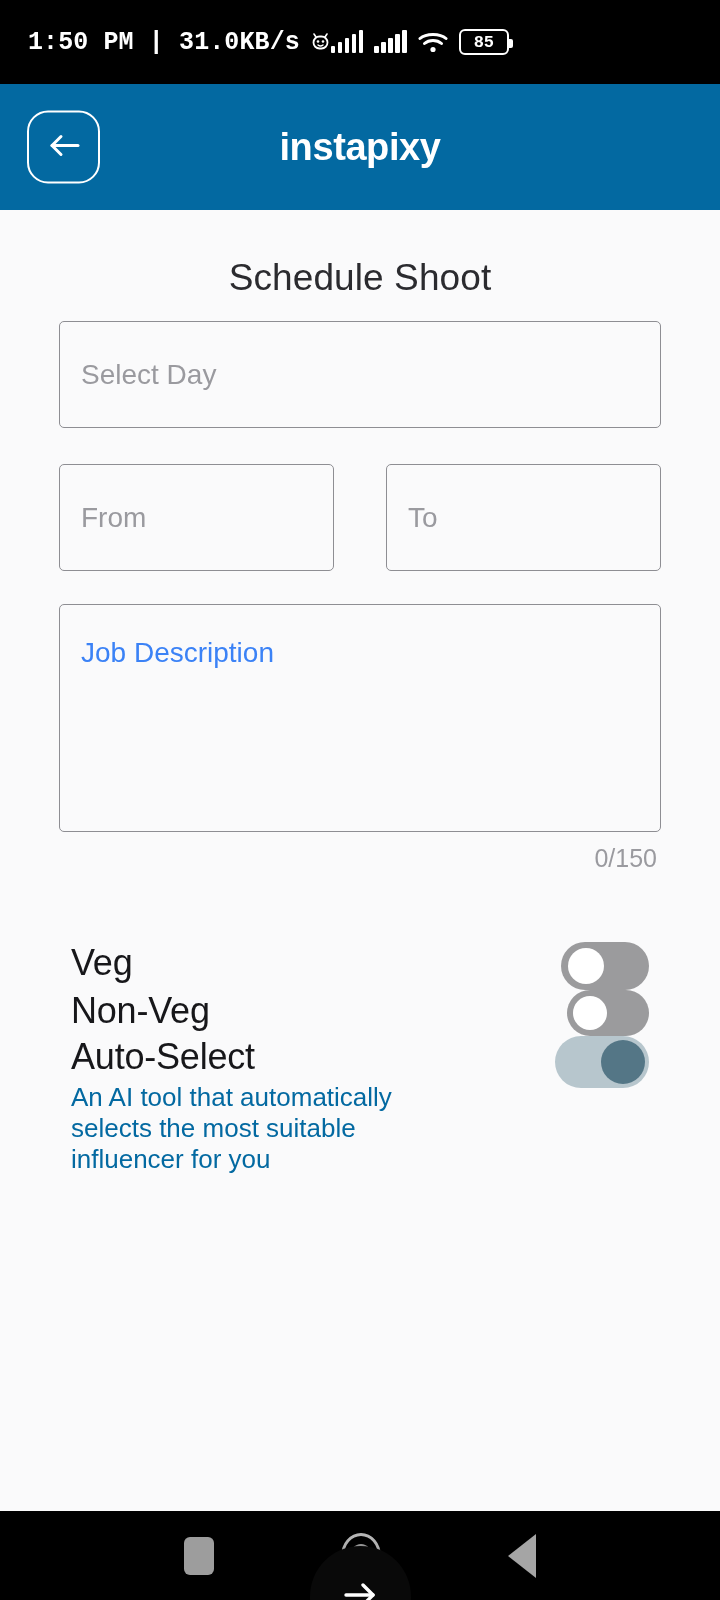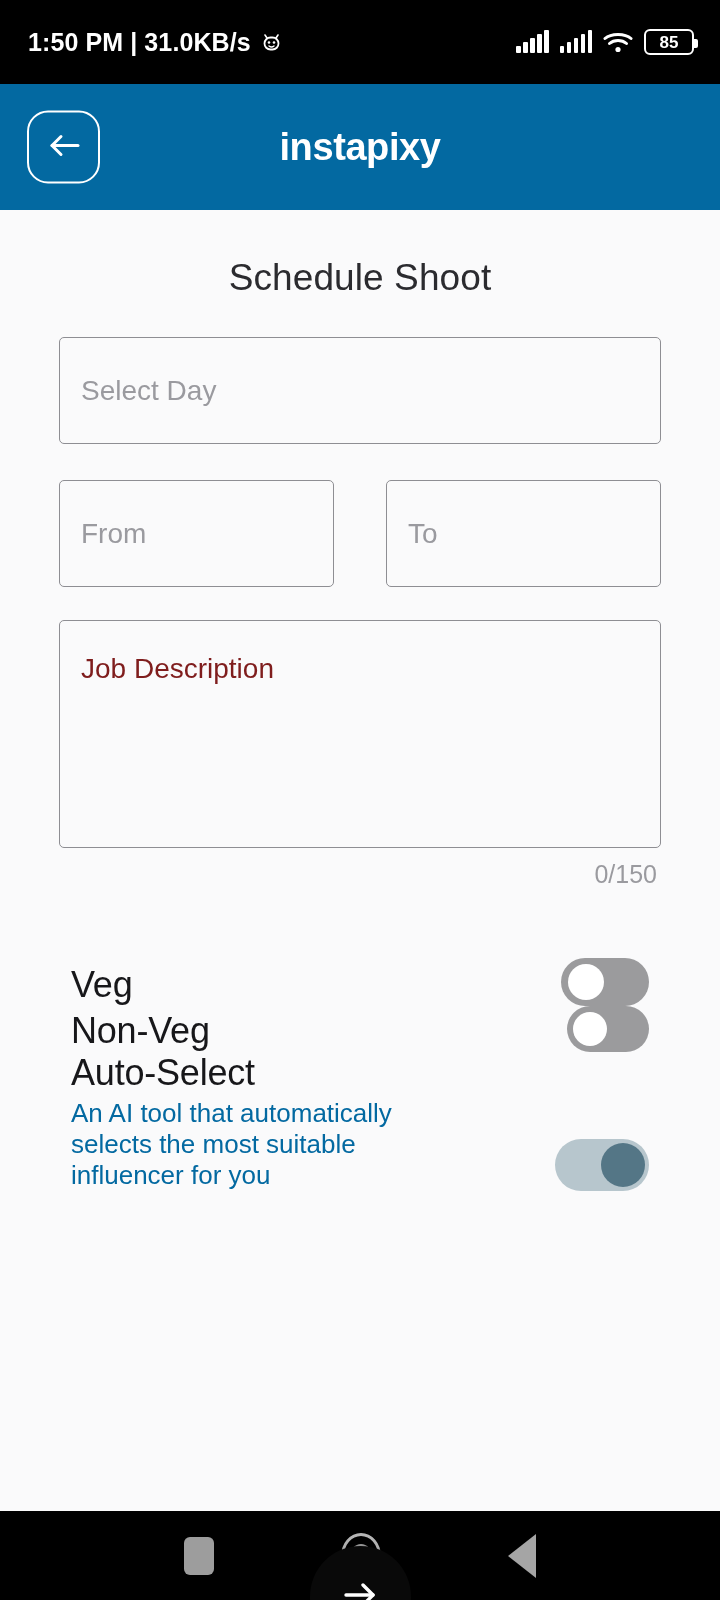--- a/index.html
+++ b/index.html
@@ -12,23 +12,24 @@
   #screen {
     position: relative;
     width: 720px; height: 1600px;
     background: #fafafb;
     display: flex; flex-direction: column;
   }
 
   
   .statusbar {
     height: 84px; background: #000; color: #fff;
-    display: flex; align-items: center; justify-content: space-between;
+    display: flex; align-items: center; justify-content: flex-start;
     padding: 0 26px 0 28px;
     flex: 0 0 auto;
+    font-family: Liberation Mono, monospace;
   }
   .status-left {
     display: flex; align-items: center; gap: 10px;
     font-size: 25px; font-weight: 600; letter-spacing: .1px;
   }
   .status-right { display: flex; align-items: center; gap: 11px; }
 
   .sig { display: flex; align-items: flex-end; gap: 2.5px; height: 22px; }
   .sig i { display: block; width: 4.5px; background: #fff; border-radius: 1px; }
   .sig i:nth-child(1) { height: 7px; }
@@ -73,51 +74,51 @@
 
   
   .content { flex: 1 1 auto; position: relative; background: #fafafb; border-radius: 15px; }
 
   .page-title {
     text-align: center; color: #2b2b2f;
     font-size: 37px; font-weight: 400; letter-spacing: .1px;
     margin-top: 47px;
   }
 
-  .form { padding: 0 59px; margin-top: 38px; }
+  .form { padding: 0 59px; margin-top: 22px; }
 
   .field {
     width: 100%; height: 107px;
     border: 1.6px solid #8e8e93; border-radius: 5px;
     background: transparent;
     display: flex; align-items: center;
     padding: 0 21px;
   }
   .field .ph { color: #9a9a9f; font-size: 28px; font-weight: 400; }
 
   .row { display: flex; gap: 52px; margin-top: 36px; }
   .row .field { flex: 1 1 0; }
 
   .textarea {
     width: 100%; height: 228px; margin-top: 33px;
     border: 1.6px solid #8e8e93; border-radius: 5px;
     padding: 32px 21px 0 21px;
   }
-  .textarea .ph { color: #7f1d1d; font-size: 28px; }
+  .textarea .ph { color: #3b82f6; font-size: 28px; }
 
   .counter {
     text-align: right; color: #9a9a9f;
     font-size: 25px; margin-top: 12px; padding-right: 4px;
   }
 
   
   .toggles { padding: 0 71px 0 71px; margin-top: 69px; }
 
   .trow {
-    display: flex; align-items: flex-end; justify-content: space-between;
+    display: flex; align-items: flex-start; justify-content: space-between;
     gap: 20px;
   }
   .trow + .trow { }
   .trow-text { flex: 1 1 auto; }
   .trow-label {
     color: #17171a; font-size: 36px; font-weight: 400; letter-spacing: -.2px;
   }
   .trow-desc {
     color: #0369a1; font-size: 26px; line-height: 1.19;
     margin-top: 4px; max-width: 380px;

